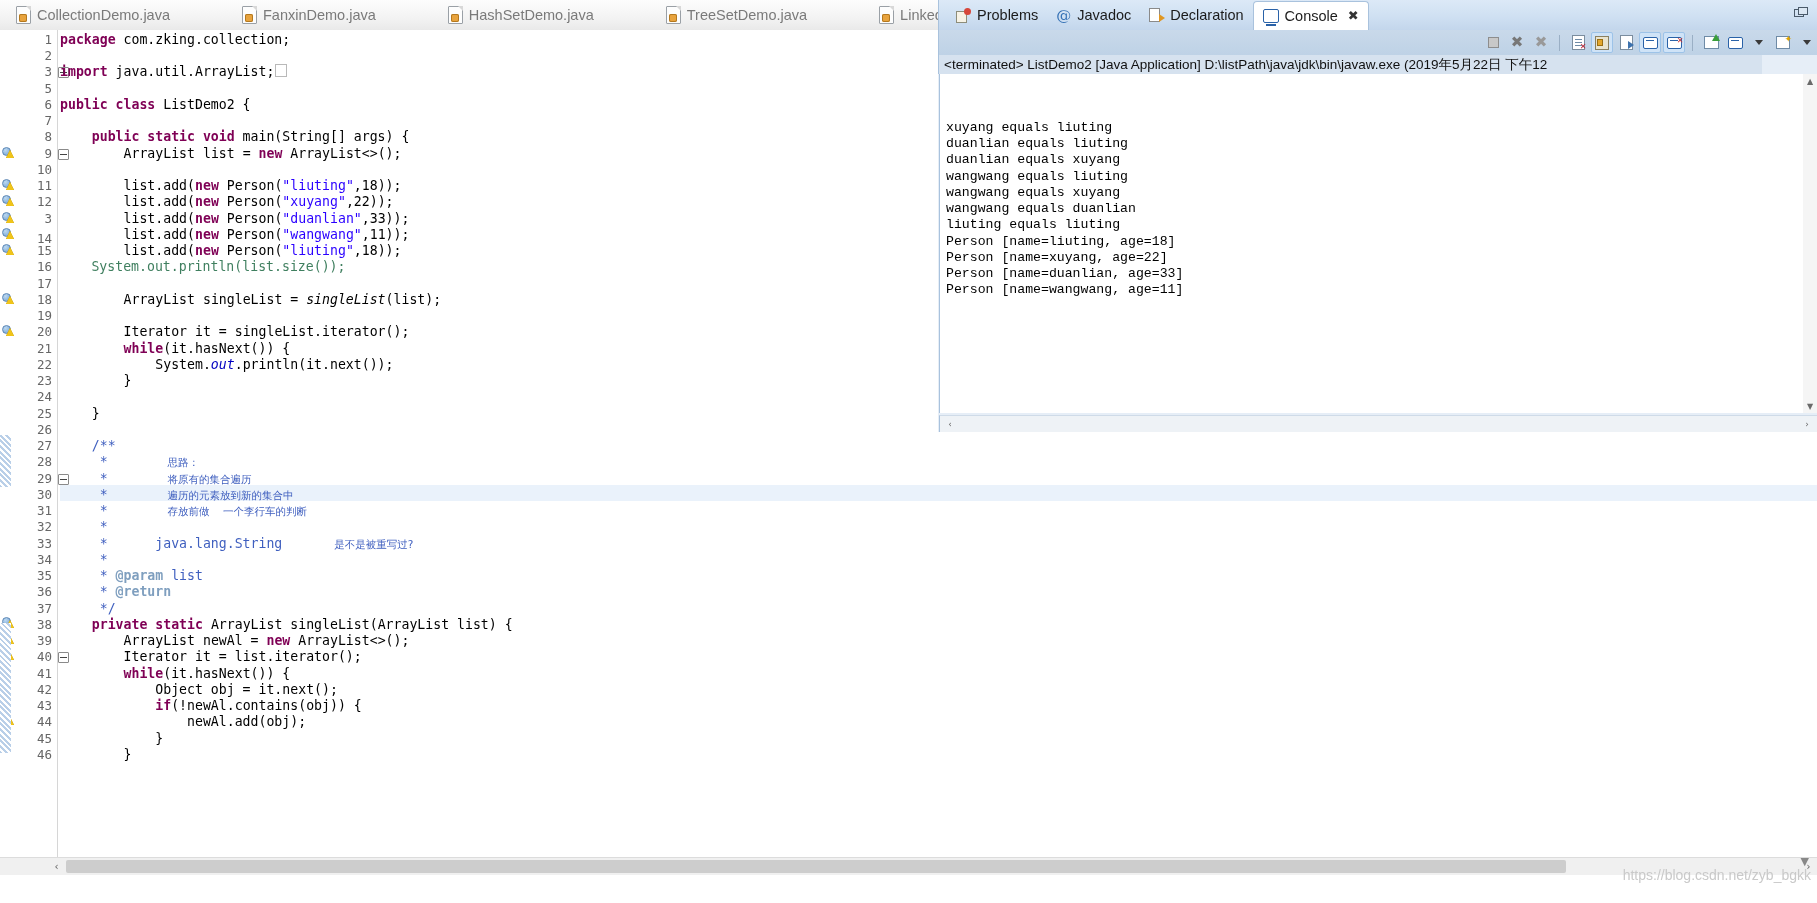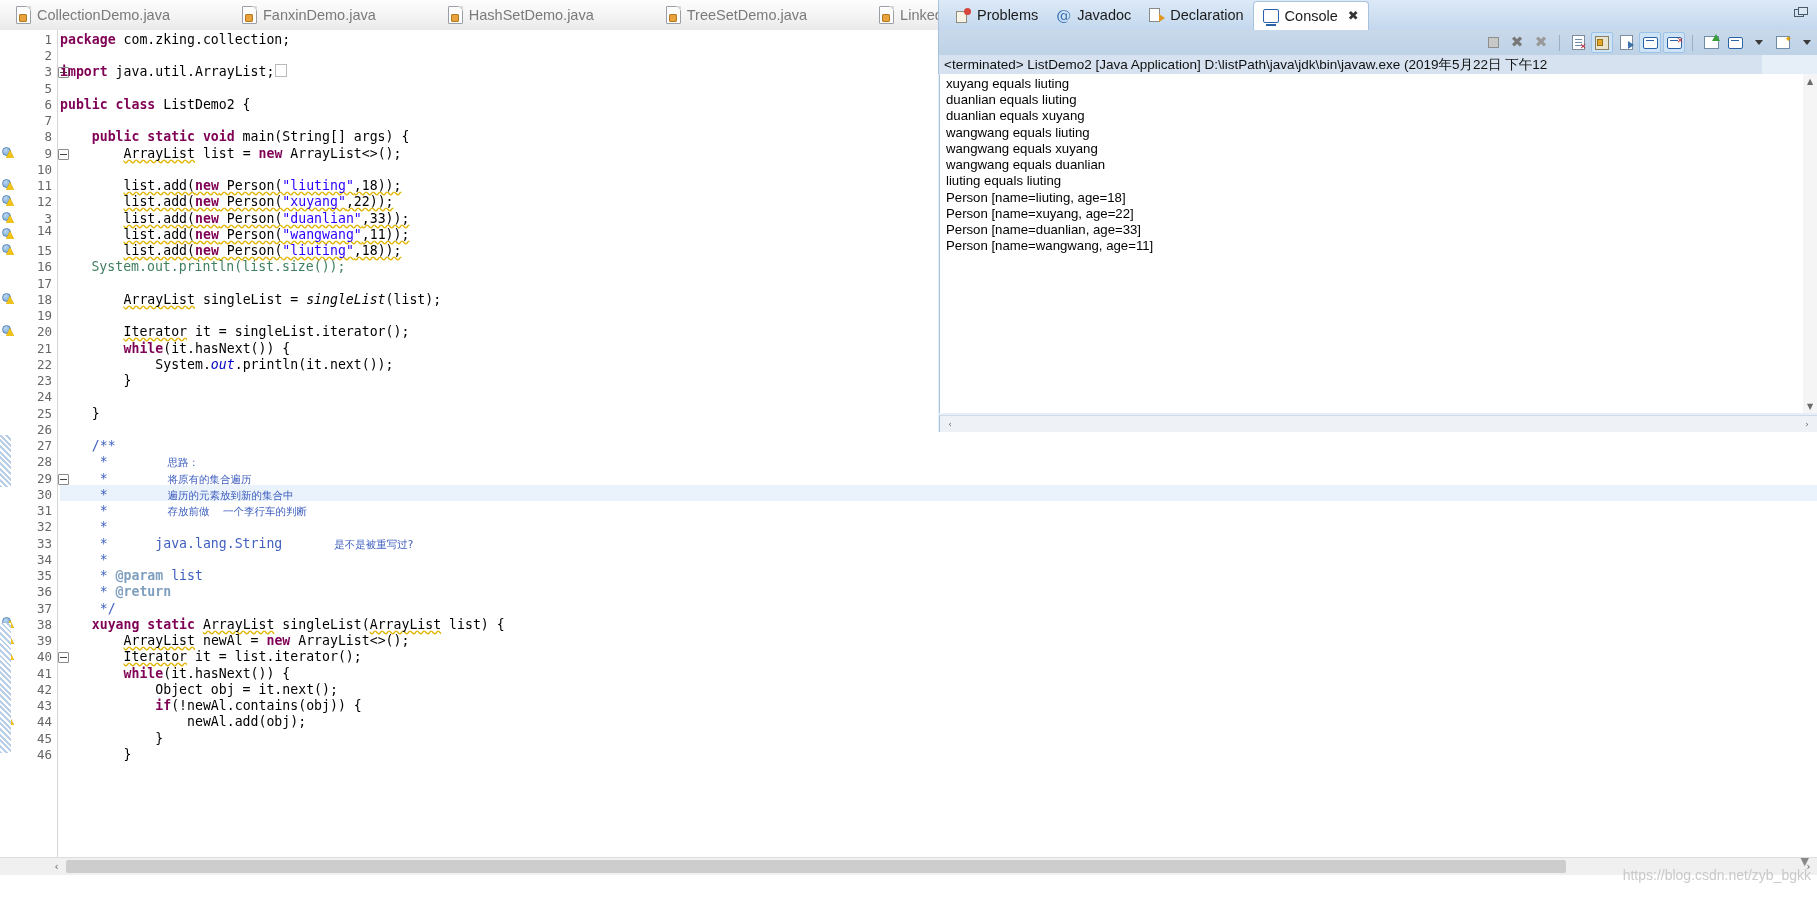--- a/index.html
+++ b/index.html
@@ -85,21 +85,20 @@
     white-space:pre;color:#000;
   }
   .kw{color:#7f0055;font-weight:bold;}
   .str{color:#2a00ff;}
   .cmt{color:#3f7f5f;}
   .jdoc{color:#3f5fbf;}
   .jdtag{color:#7f9fbf;font-weight:bold;}
   .fld{color:#0000c0;font-style:italic;}
   .stat{font-style:italic;}
   .wavy{
-    text-decoration:underline;
     text-decoration-style:wavy;
     text-decoration-color:#e2b400;
     text-decoration-skip-ink:none;
   }
   .cnz{font-family:"DejaVu Sans", sans-serif;font-size:10.5px;margin-left:44px;}
 
   .hl-line{
     position:absolute;left:0;right:0;height:16.2px;background:#eaf2fb;
   }
   .jdoc-stripe{
@@ -212,22 +211,22 @@
     font-family:"Liberation Sans",sans-serif;font-size:13.5px;color:#111;
     padding:1px 0 0 5px;white-space:nowrap;overflow:hidden;box-sizing:border-box;
   }
   .cv-body{
     position:absolute;left:1px;top:74px;width:878px;height:339px;
     background:#ffffff;border-left:1px solid #a9c2dd;box-sizing:border-box;
     overflow:hidden;
   }
   .cv-line{
     position:absolute;left:6px;height:16.2px;line-height:16.2px;
-    font-family:Liberation Sans, sans-serif;font-size:13.2px;
-    color:#000;white-space:pre;
+    font-family:Liberation Mono, monospace;font-size:13.2px;
+    color:#000;white-space:pre;margin-top:44px;
   }
   .cv-vscroll{
     position:absolute;right:0;top:74px;width:14px;height:339px;background:#f5f5f5;
   }
   .cv-vscroll .up,.cv-vscroll .dn{
     position:absolute;left:0;width:14px;height:14px;color:#6a6a6a;font-size:8px;
     display:flex;align-items:center;justify-content:center;font-family:"DejaVu Sans",sans-serif;
   }
   .cv-vscroll .up{top:0;}
   .cv-vscroll .dn{bottom:0;}
@@ -354,21 +353,21 @@
       <div class="gut-line" style="top:34px;">3</div>
       <div class="gut-line" style="top:51px;">5</div>
       <div class="gut-line" style="top:67px;">6</div>
       <div class="gut-line" style="top:83px;">7</div>
       <div class="gut-line" style="top:99px;">8</div>
       <div class="gut-line" style="top:116px;">9</div>
       <div class="gut-line" style="top:132px;">10</div>
       <div class="gut-line" style="top:148px;">11</div>
       <div class="gut-line" style="top:164px;">12</div>
       <div class="gut-line" style="top:181px;">3</div>
-      <div class="gut-line" style="top:193px;text-align:right;">14</div>
+      <div class="gut-line" style="top:201px;text-align:right;">14</div>
       <div class="gut-line" style="top:213px;">15</div>
       <div class="gut-line" style="top:229px;">16</div>
       <div class="gut-line" style="top:246px;">17</div>
       <div class="gut-line" style="top:262px;">18</div>
       <div class="gut-line" style="top:278px;">19</div>
       <div class="gut-line" style="top:294px;">20</div>
       <div class="gut-line" style="top:311px;">21</div>
       <div class="gut-line" style="top:327px;">22</div>
       <div class="gut-line" style="top:343px;">23</div>
       <div class="gut-line" style="top:359px;">24</div>
@@ -429,21 +428,21 @@
       <div class="cline jdoc" style="top:441px;">     *  <span class="cnz">将原有的集合遍历</span></div>
       <div class="cline jdoc" style="top:457px;">     *  <span class="cnz">遍历的元素放到新的集合中</span></div>
       <div class="cline jdoc" style="top:473px;">     *  <span class="cnz">存放前做    一个李行车的判断</span></div>
       <div class="cline jdoc" style="top:489px;">     *</div>
       <div class="cline jdoc" style="top:506px;">     *      java.lang.String <span class="cnz">是不是被重写过?</span></div>
       <div class="cline jdoc" style="top:522px;">     *</div>
       <div class="cline jdoc" style="top:538px;">     * <span class="jdtag">@param</span> list</div>
       <div class="cline jdoc" style="top:554px;">     * <span class="jdtag">@return</span></div>
       <div class="cline jdoc" style="top:571px;">     */</div>
 
-      <div class="cline" style="top:587px;"><span class="kw">    xuyang static</span> <span class="wavy">ArrayList</span> singleList(<span class="wavy">ArrayList</span> list) {</div>
+      <div class="cline" style="top:587px;"><span class="kw">    private static</span> <span class="wavy">ArrayList</span> singleList(<span class="wavy">ArrayList</span> list) {</div>
       <div class="cline" style="top:603px;">        <span class="wavy">ArrayList</span> newAl = <span class="kw">new</span> ArrayList&lt;&gt;();</div>
       <div class="cline" style="top:619px;">        <span class="wavy">Iterator</span> it = list.iterator();</div>
       <div class="cline" style="top:636px;">        <span class="kw">while</span>(it.hasNext()) {</div>
       <div class="cline" style="top:652px;">            Object obj = it.next();</div>
       <div class="cline" style="top:668px;">            <span class="kw">if</span>(!newAl.contains(obj)) {</div>
       <div class="cline" style="top:684px;">                newAl.add(obj);</div>
       <div class="cline" style="top:701px;">            }</div>
       <div class="cline" style="top:717px;">        }</div>
     </div>
 

